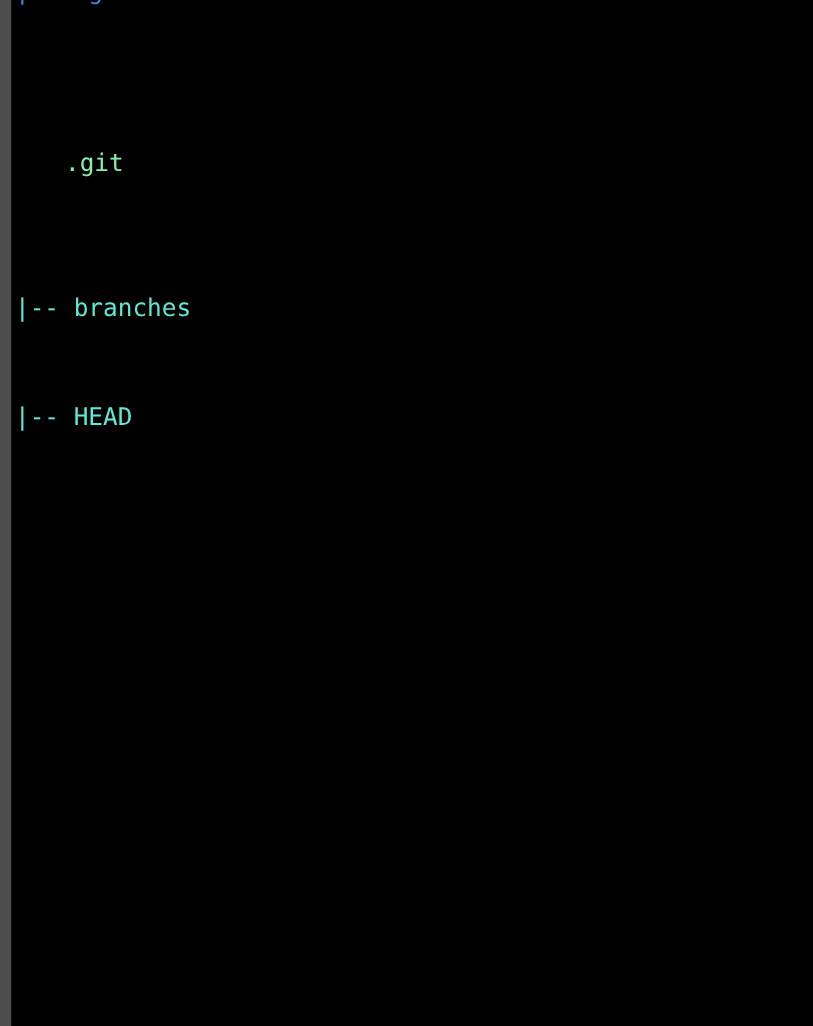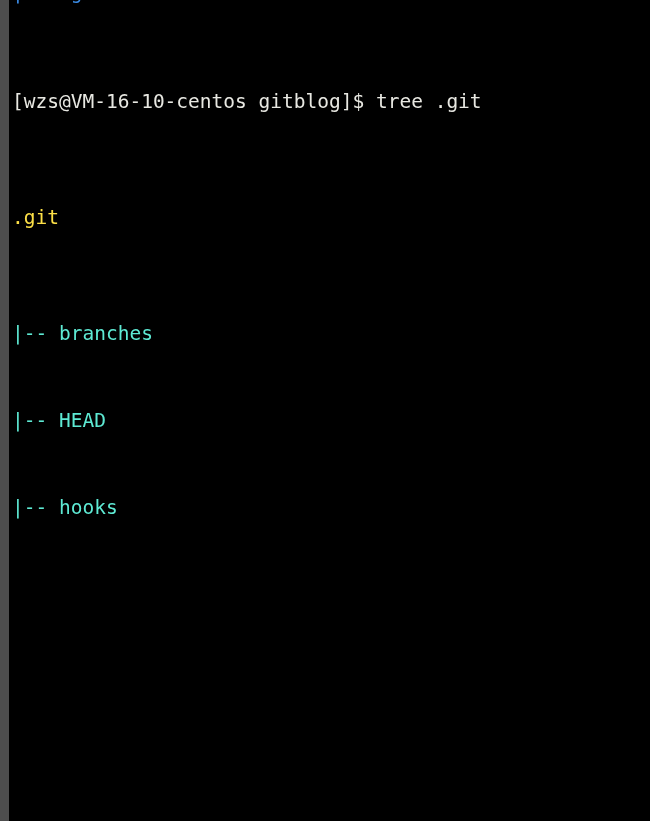--- a/index.html
+++ b/index.html
@@ -41,43 +41,41 @@
   
   #clipped-top-row {
     position: absolute;
     left: 12px;
     top: -22px;
     font-size: 19.5px;
     line-height: 29px;
     white-space: pre;
     color: #3b8eea;
   }
-  .dir-name { color: #fde047; }
+  .dir-name { color: #86efac; margin-left: 40px; }
   .tree-glyph { color: #5eead4; }
   .prompt { color: #e8e8e2; }
   .cmd { color: #e8e8e2; }
 </style>
 </head>
 <body>
 
 <div id="terminal-window">
 
   <div id="scrollbar-track"></div>
 
   <div id="clipped-top-row">|-- .git</div>
 
   <div id="terminal-output">
 
-    <div class="term-line"><span class="prompt">[wzs@VM-16-10-centos gitblog]$</span><span class="cmd"> tree .git</span></div>
 
     <div class="term-line"><span class="dir-name">.git</span></div>
 
     <div class="term-line"><span class="tree-glyph">|-- branches</span></div>
     <div class="term-line"><span class="tree-glyph">|-- HEAD</span></div>
-    <div class="term-line"><span class="tree-glyph">|-- hooks</span></div>
     
     
     
     
     
     
     
     
     
     

